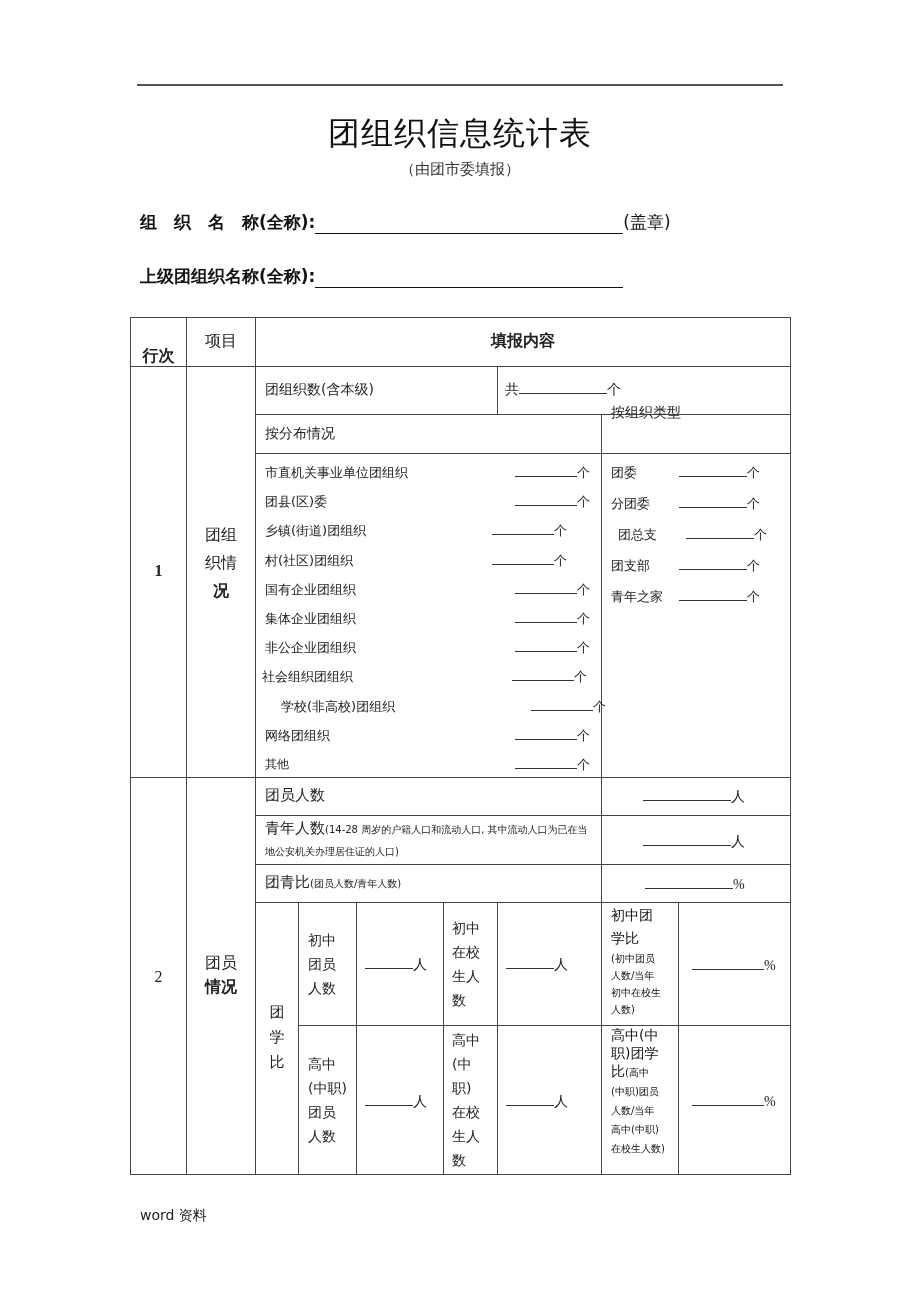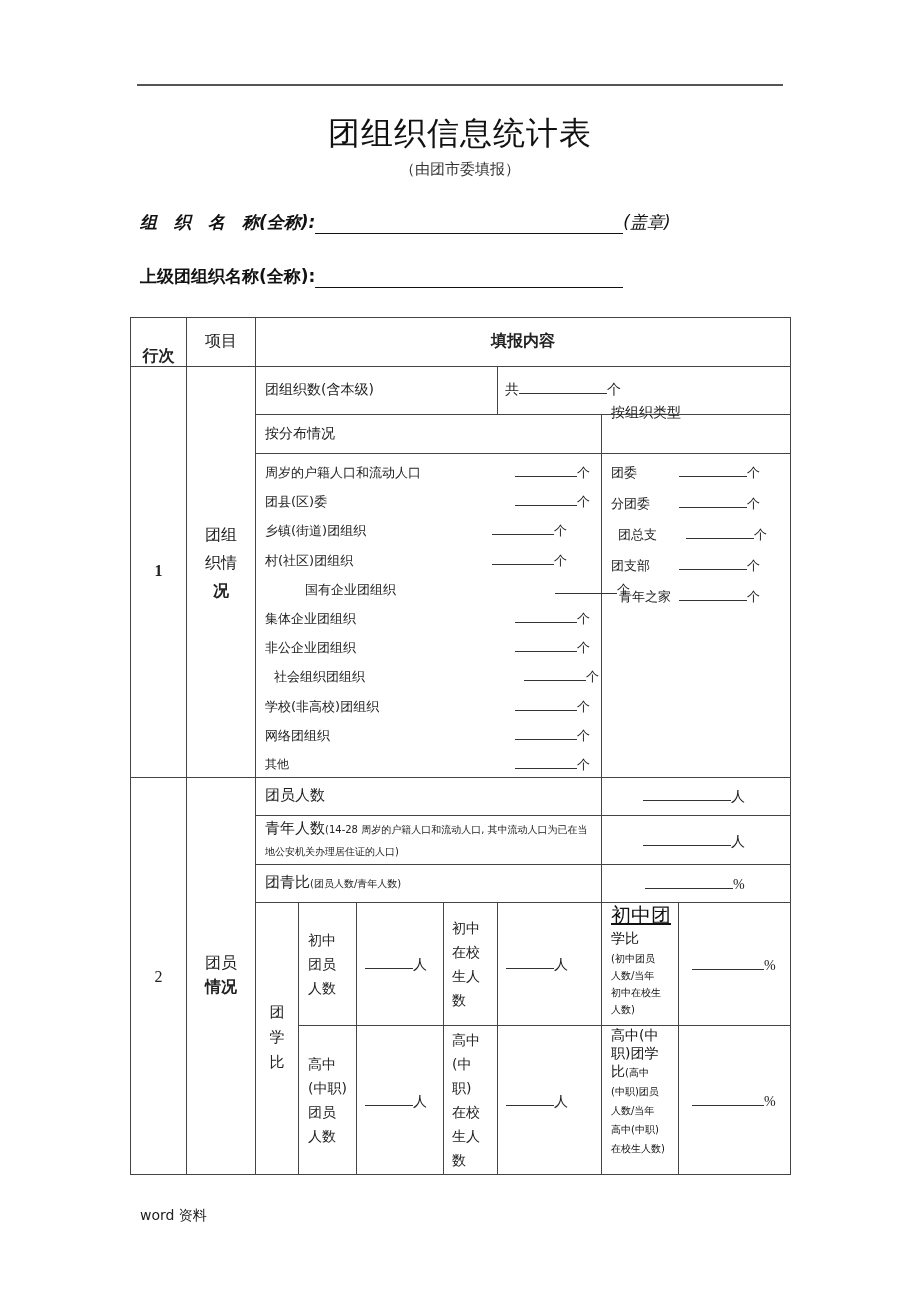--- a/index.html
+++ b/index.html
@@ -23,21 +23,21 @@
   .footer { left: 140px; top: 1207px; font-size: 14px; color: #222; }
 </style>
 </head>
 <body>
 
 <div class="abs rule-top"></div>
 
 <div class="abs title">团组织信息统计表</div>
 <div class="abs subtitle">（由团市委填报）</div>
 
-<div class="abs fieldline" style="left:140px; top:211px;font-style:italic;">
+<div class="abs fieldline" style="left:140px; top:211px;">
   <span>组　织　名　称(全称):</span><span class="uline" style="width:308px;"></span><span style="font-weight:normal;">(盖章)</span>
 </div>
 <div class="abs fieldline" style="left:140px; top:265px;">
   <span>上级团组织名称(全称):</span><span class="uline" style="width:308px;"></span>
 </div>
 
 <div>
 
   <div class="cell-line hl" style="left:130px; top:317px; width:661px;"></div>
   <div class="cell-line hl" style="left:130px; top:1174px; width:661px;"></div>
@@ -82,52 +82,52 @@
 <div class="txt" style="left:265px; top:381px;">团组织数(含本级)</div>
 <div class="txt" style="left:505px; top:381px;">
   <span>共</span><span class="blank" style="width:88px;"></span><span>个</span>
 </div>
 
 <div class="txt" style="left:265px; top:425px;">按分布情况</div>
 <div class="txt" style="left:611px; top:404px;">按组织类型</div>
 
 <div id="dist-list">
     <div class="abs" style="left: 265px; top: 464px; width: 330px; height: 20px;">
-      <span class="txt" style="left: 0px; top: 0px; font-size: 13px;">周岁的户籍人口和流动人口</span>
+      <span class="txt" style="left: 0px; top: 0px; font-size: 13px;">市直机关事业单位团组织</span>
       <span class="txt" style="right: 5px; top: 0px; font-size: 13px;"><span class="blank" style="width: 62px;"></span><span>个</span></span>
     </div>
     <div class="abs" style="left: 265px; top: 493.2px; width: 330px; height: 20px;">
       <span class="txt" style="left: 0px; top: 0px; font-size: 13px;">团县(区)委</span>
       <span class="txt" style="right: 5px; top: 0px; font-size: 13px;"><span class="blank" style="width: 62px;"></span><span>个</span></span>
     </div>
     <div class="abs" style="left: 265px; top: 522.4px; width: 330px; height: 20px;">
       <span class="txt" style="left: 0px; top: 0px; font-size: 13px;">乡镇(街道)团组织</span>
       <span class="txt" style="right: 28px; top: 0px; font-size: 13px;"><span class="blank" style="width: 62px;"></span><span>个</span></span>
     </div>
     <div class="abs" style="left: 265px; top: 551.6px; width: 330px; height: 20px;">
       <span class="txt" style="left: 0px; top: 0px; font-size: 13px;">村(社区)团组织</span>
       <span class="txt" style="right: 28px; top: 0px; font-size: 13px;"><span class="blank" style="width: 62px;"></span><span>个</span></span>
     </div>
-    <div class="abs" style="left: 265px; top: 580.8px; width: 330px; height: 20px; margin-left: 40px;">
+    <div class="abs" style="left: 265px; top: 580.8px; width: 330px; height: 20px;">
       <span class="txt" style="left: 0px; top: 0px; font-size: 13px;">国有企业团组织</span>
       <span class="txt" style="right: 5px; top: 0px; font-size: 13px;"><span class="blank" style="width: 62px;"></span><span>个</span></span>
     </div>
     <div class="abs" style="left: 265px; top: 610px; width: 330px; height: 20px;">
       <span class="txt" style="left: 0px; top: 0px; font-size: 13px;">集体企业团组织</span>
       <span class="txt" style="right: 5px; top: 0px; font-size: 13px;"><span class="blank" style="width: 62px;"></span><span>个</span></span>
     </div>
     <div class="abs" style="left: 265px; top: 639.2px; width: 330px; height: 20px;">
       <span class="txt" style="left: 0px; top: 0px; font-size: 13px;">非公企业团组织</span>
       <span class="txt" style="right: 5px; top: 0px; font-size: 13px;"><span class="blank" style="width: 62px;"></span><span>个</span></span>
     </div>
-    <div class="abs" style="left: 274px; top: 668.4px; width: 330px; height: 20px;">
+    <div class="abs" style="left: 262px; top: 668.4px; width: 330px; height: 20px;">
       <span class="txt" style="left: 0px; top: 0px; font-size: 13px;">社会组织团组织</span>
       <span class="txt" style="right: 5px; top: 0px; font-size: 13px;"><span class="blank" style="width: 62px;"></span><span>个</span></span>
     </div>
-    <div class="abs" style="left: 265px; top: 697.6px; width: 330px; height: 20px;">
+    <div class="abs" style="left: 281px; top: 697.6px; width: 330px; height: 20px;">
       <span class="txt" style="left: 0px; top: 0px; font-size: 13px;">学校(非高校)团组织</span>
       <span class="txt" style="right: 5px; top: 0px; font-size: 13px;"><span class="blank" style="width: 62px;"></span><span>个</span></span>
     </div>
     <div class="abs" style="left: 265px; top: 726.8px; width: 330px; height: 20px;">
       <span class="txt" style="left: 0px; top: 0px; font-size: 13px;">网络团组织</span>
       <span class="txt" style="right: 5px; top: 0px; font-size: 13px;"><span class="blank" style="width: 62px;"></span><span>个</span></span>
     </div>
     <div class="abs" style="left: 265px; top: 756px; width: 330px; height: 20px;">
       <span class="txt" style="left: 0px; top: 0px; font-size: 12px;">其他</span>
       <span class="txt" style="right: 5px; top: 0px; font-size: 13px;"><span class="blank" style="width: 62px;"></span><span>个</span></span>
@@ -145,21 +145,21 @@
     </div>
     <div class="abs" style="left: 611px; top: 526px; width: 160px; height: 20px; margin-left: 7px;">
       <span class="txt" style="left: 0px; top: 0px; font-size: 13px;">团总支</span>
       <span class="txt" style="left: 68px; top: 0px; font-size: 13px;"><span class="blank" style="width: 68px;"></span><span>个</span></span>
     </div>
     <div class="abs" style="left: 611px; top: 557px; width: 160px; height: 20px; text-decoration: underline;">
       <span class="txt" style="left: 0px; top: 0px; font-size: 13px;">团支部</span>
       <span class="txt" style="left: 68px; top: 0px; font-size: 13px;"><span class="blank" style="width: 68px;"></span><span>个</span></span>
     </div>
     <div class="abs" style="left: 611px; top: 588px; width: 160px; height: 20px;">
-      <span class="txt" style="left: 8px; top: 0px; font-size: 13px;">青年之家</span>
+      <span class="txt" style="left: 0px; top: 0px; font-size: 13px;">青年之家</span>
       <span class="txt" style="left: 68px; top: 0px; font-size: 13px;"><span class="blank" style="width: 68px;"></span><span>个</span></span>
     </div>
   </div>
 
 <div class="txt center" style="left:131px; top:968px; width:55px; font-family:'Liberation Serif', serif; font-size:16px;">2</div>
 <div class="vtext center" style="left:187px; top:951px; width:68px; font-size:16px;">
   <div>团员</div>
   <div class="bold">情况</div>
 </div>
 
@@ -200,21 +200,21 @@
 <div class="vtext" style="left:452px; top:916px; font-size:14px;">
   <div>初中</div>
   <div>在校</div>
   <div>生人</div>
   <div>数</div>
 </div>
 <div class="txt" style="left:506px; top:956px;">
   <span class="blank" style="width:48px;"></span><span>人</span>
 </div>
 <div class="abs" style="left:611px; top:904px; width:66px;">
-  <div style="font-size:20px; line-height:23px;text-decoration:underline;">初中团</div>
+  <div style="font-size:14px; line-height:23px;">初中团</div>
   <div style="font-size:14px; line-height:23px;">学比</div>
   <div class="small" style="line-height:17px;">(初中团员</div>
   <div class="small" style="line-height:17px;">人数/当年</div>
   <div class="small" style="line-height:17px;">初中在校生</div>
   <div class="small" style="line-height:17px;">人数)</div>
 </div>
 <div class="txt" style="left:692px; top:957px;">
   <span class="blank" style="width:72px;"></span><span style="font-family:'Liberation Serif', serif;">%</span>
 </div>
 

